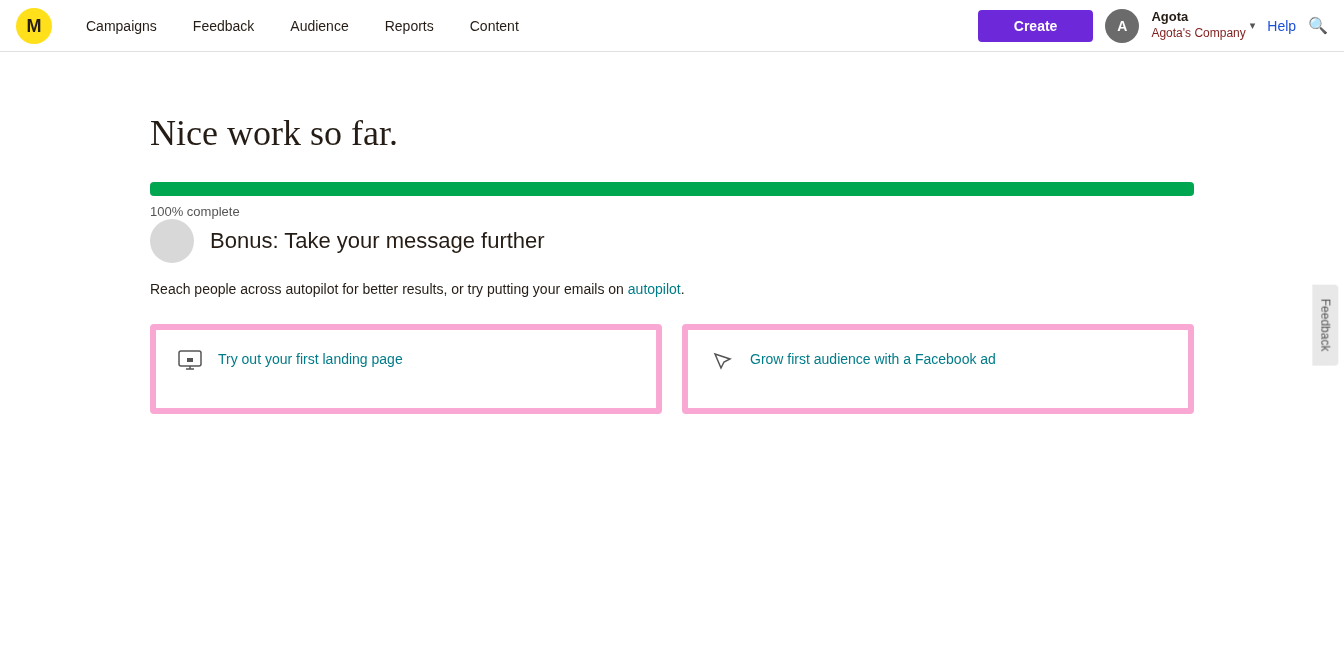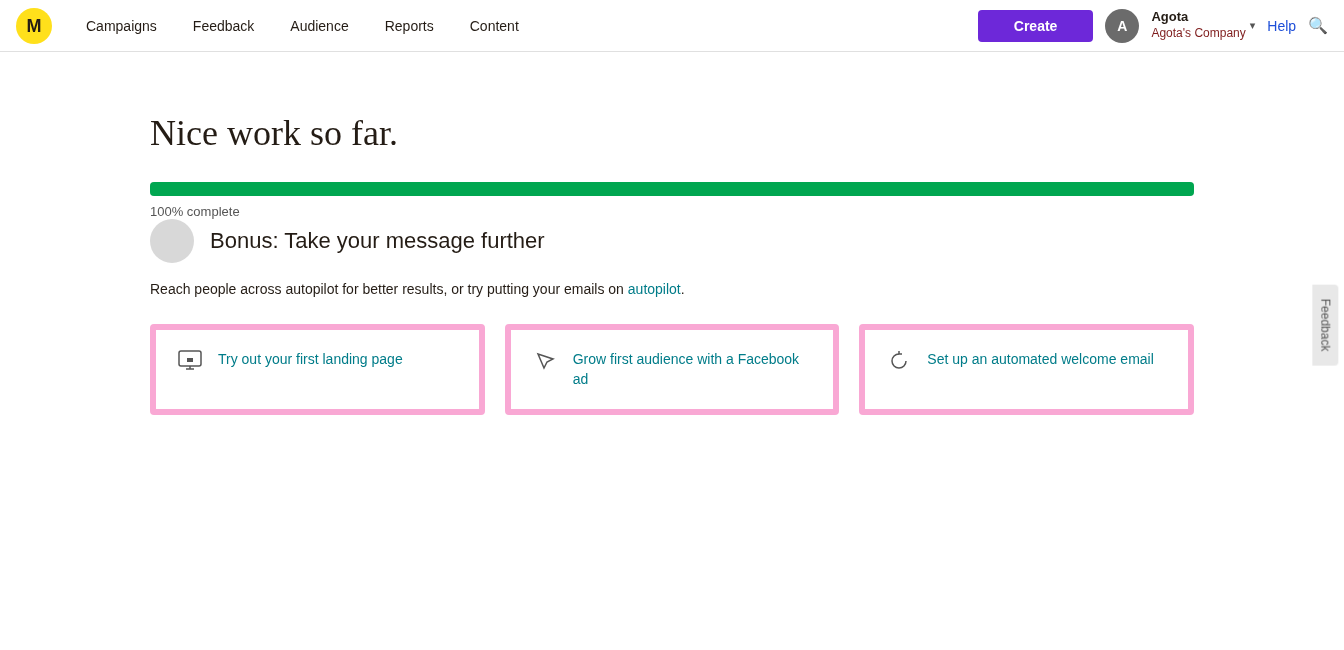--- a/index.html
+++ b/index.html
@@ -148,30 +148,20 @@
       <div class="card">
         <span class="card-icon">
           
           <svg width="22" height="22" viewBox="0 0 22 22" fill="none">
             <path d="M4 4 L10 18 L13 12 L19 9 Z" stroke="#555" stroke-width="1.5" fill="none"></path>
           </svg>
         </span>
         <span class="card-label">Grow first audience with a Facebook ad</span>
       </div>
 
-      <div class="card">
-        <span class="card-icon">
-          
-          <svg width="22" height="22" viewBox="0 0 22 22" fill="none">
-            <path d="M18 11 A7 7 0 1 1 11 4" stroke="#555" stroke-width="1.5" fill="none"></path>
-            <polyline points="11,1 11,4 14,4" stroke="#555" stroke-width="1.5" fill="none"></polyline>
-          </svg>
-        </span>
-        <span class="card-label">Set up an automated welcome email</span>
-      </div>
 
     </div>
   </div>
 </main>
 
 <div class="feedback-tab-wrapper">
   <div style="
     position: fixed;
     right: -22px;
     top: 50%;

